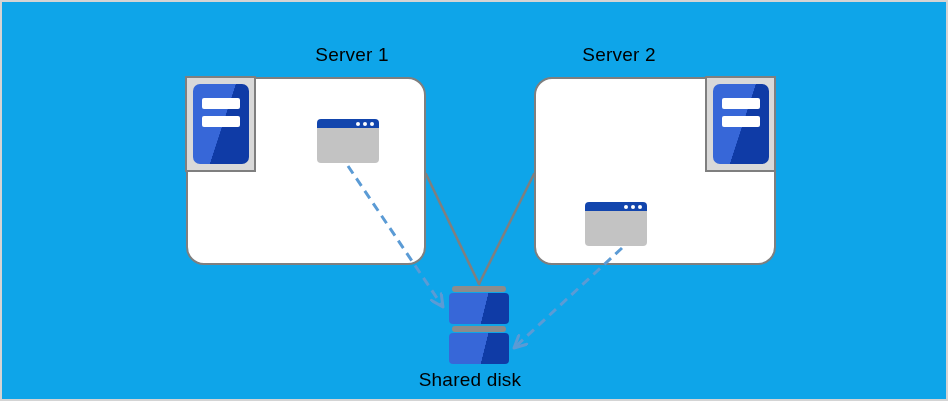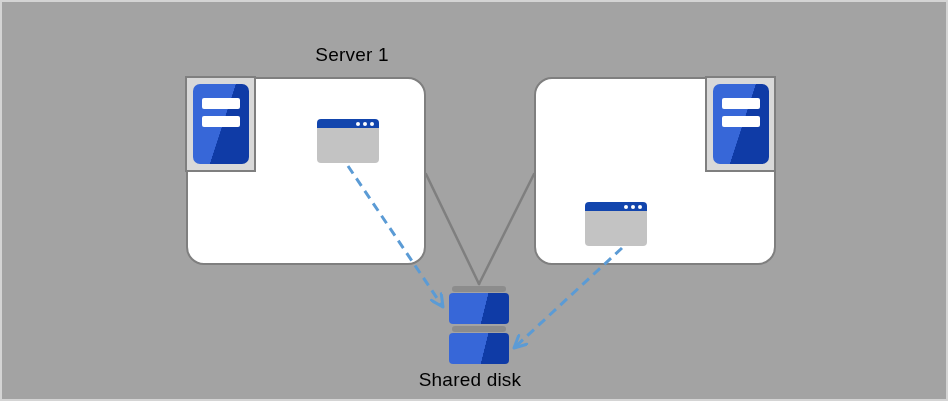--- a/index.html
+++ b/index.html
@@ -11,21 +11,21 @@
     --icon-bg-gray:#d9d9d9;
     --window-body-gray:#c3c3c3;
     --disk-cap-gray:#8c8c8c;
     --canvas-border:#d4d4d4;
   }
   html,body{margin:0;padding:0;background:#fff;}
   .canvas{
     position:relative;
     width:948px;height:401px;
     box-sizing:border-box;
-    background:#a3a3a3;
+    background:#0ea5e9;
     border:2px solid var(--canvas-border);
     font-family:"Liberation Sans","DejaVu Sans",sans-serif;
     color:#000;
     overflow:hidden;
   }
   .label{
     position:absolute;
     font-size:19px;
     letter-spacing:.2px;
     text-align:center;
@@ -121,20 +121,21 @@
   <div class="label" style="left:266px;top:92px;width:160px;font-size:18px;">Application</div>
   <div class="window-icon" style="left:315px;top:117px;">
     <div class="titlebar">
       <span class="dot d1"></span>
       <span class="dot d2"></span>
       <span class="dot d3"></span>
     </div>
     <div class="body"></div>
   </div>
 
+  <div class="label" style="left:537px;top:43px;width:160px;">Server 2</div>
   <div class="server-box" style="left:532px;top:75px;width:242px;height:188px;"></div>
   <div class="server-icon" style="left:703px;top:74px;">
     <div class="tower">
       <div class="stripe s1"></div>
       <div class="stripe s2"></div>
     </div>
   </div>
   <div class="label" style="left:537px;top:175px;width:160px;font-size:18px;">Application</div>
   <div class="window-icon" style="left:583px;top:200px;">
     <div class="titlebar">

